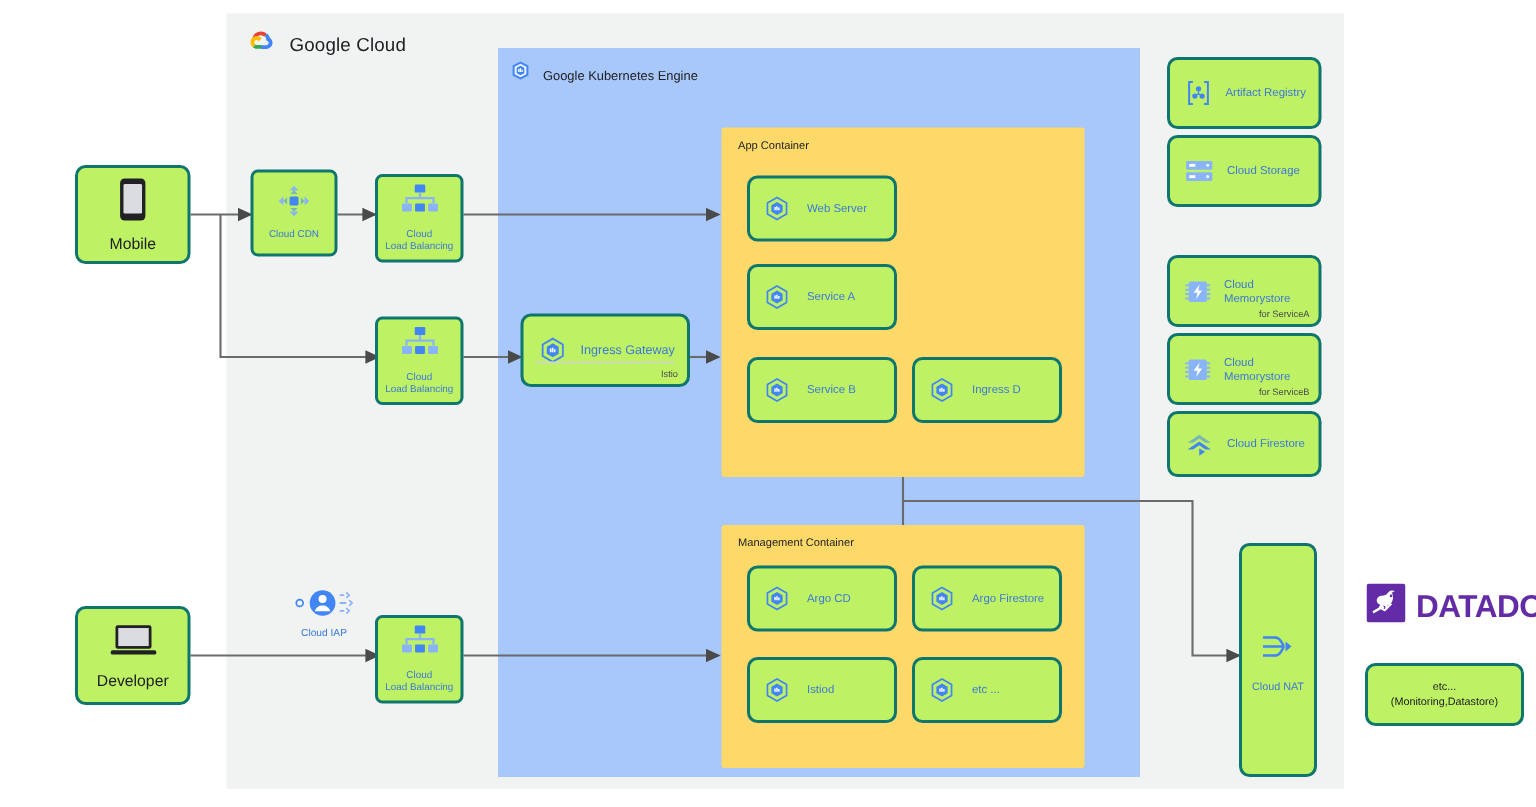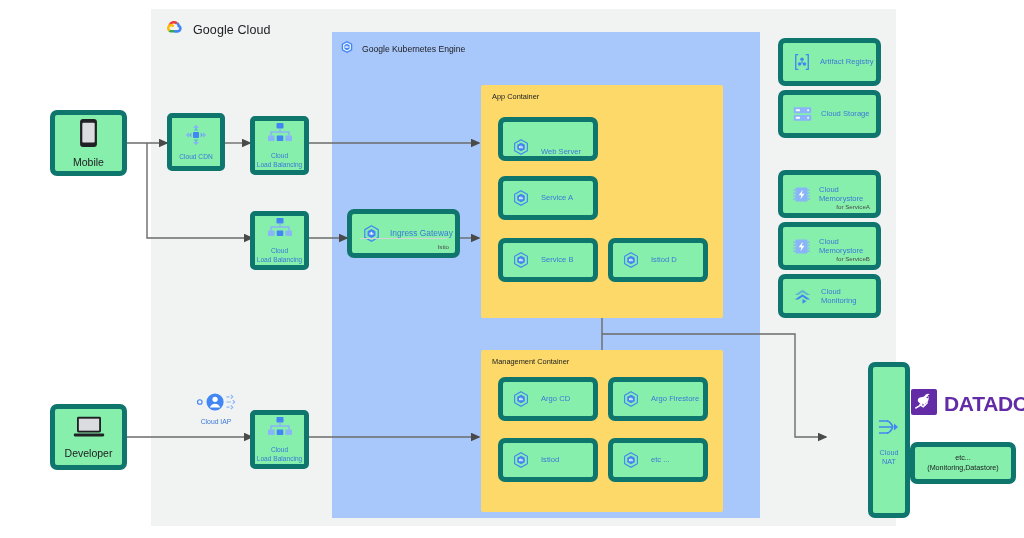--- a/index.html
+++ b/index.html
@@ -28,21 +28,21 @@
 
   .yellow-box {
     position:absolute; background:#fcd968; border-radius:2px;
   }
   .yellow-box > .cap {
     position:absolute; left:11px; top:7px; font-size:7.4px; color:#202124;
   }
 
   
   .card {
-    position:absolute; background:#86efac; border:5px solid #0f766e; border-radius:7px;
+    position:absolute; background:#bef264; border:2px solid #0f766e; border-radius:7px;
   }
   .card.tight { border-radius:5px; }
 
   
   .device { display:flex; flex-direction:column; align-items:center; justify-content:center; gap:4px; }
   .device .dlabel { font-size:10.5px; color:#202124; }
 
   
   .svc { display:flex; align-items:center; }
   .svc .ico { flex:0 0 auto; display:flex; align-items:center; justify-content:center; }
@@ -238,21 +238,21 @@
         <path d="M12 2.2l8.5 4.9v9.8L12 21.8 3.5 16.9V7.1z" fill="none" stroke="#4285f4" stroke-width="1.5"></path>
         <path d="M12 6.2l5 2.9v5.8l-5 2.9-5-2.9V9.1z" fill="#4285f4"></path>
         <path d="M9.6 10.6h1.3v3h-1.3zm1.7-.7h1.3v3.7h-1.3zm1.7 1.3h1.3v2.4h-1.3z" fill="#fff"></path>
       </svg>
     </span>
     <span class="txt" style="font-size:8.4px;">Ingress Gateway</span>
     <span class="divider"></span>
     <span class="sublabel">Istio</span>
   </div>
 
-  <div class="card svc" style="left:498px; top:117px; width:100px; height:44px; padding-left:9px; gap:11px;align-items:flex-end;">
+  <div class="card svc" style="left:498px; top:117px; width:100px; height:44px; padding-left:9px; gap:11px;">
     <span class="ico">
       <svg width="18" height="18" viewBox="0 0 24 24">
           <path d="M12 2.2l8.5 4.9v9.8L12 21.8 3.5 16.9V7.1z" fill="none" stroke="#4285f4" stroke-width="1.5"></path>
           <path d="M12 6.2l5 2.9v5.8l-5 2.9-5-2.9V9.1z" fill="#4285f4"></path>
           <path d="M9.6 10.6h1.3v3h-1.3zm1.7-.7h1.3v3.7h-1.3zm1.7 1.3h1.3v2.4h-1.3z" fill="#fff"></path>
         </svg>
     </span>
     <span class="txt">Web Server</span>
   </div>
 
@@ -280,21 +280,21 @@
   </div>
 
   <div class="card svc" style="left:608px; top:238px; width:100px; height:44px; padding-left:9px; gap:11px;">
     <span class="ico">
       <svg width="18" height="18" viewBox="0 0 24 24">
           <path d="M12 2.2l8.5 4.9v9.8L12 21.8 3.5 16.9V7.1z" fill="none" stroke="#4285f4" stroke-width="1.5"></path>
           <path d="M12 6.2l5 2.9v5.8l-5 2.9-5-2.9V9.1z" fill="#4285f4"></path>
           <path d="M9.6 10.6h1.3v3h-1.3zm1.7-.7h1.3v3.7h-1.3zm1.7 1.3h1.3v2.4h-1.3z" fill="#fff"></path>
         </svg>
     </span>
-    <span class="txt">Istiod D</span>
+    <span class="txt">Ingress D</span>
   </div>
 
   <div class="card svc" style="left:498px; top:377px; width:100px; height:44px; padding-left:9px; gap:11px;">
     <span class="ico">
       <svg width="18" height="18" viewBox="0 0 24 24">
           <path d="M12 2.2l8.5 4.9v9.8L12 21.8 3.5 16.9V7.1z" fill="none" stroke="#4285f4" stroke-width="1.5"></path>
           <path d="M12 6.2l5 2.9v5.8l-5 2.9-5-2.9V9.1z" fill="#4285f4"></path>
           <path d="M9.6 10.6h1.3v3h-1.3zm1.7-.7h1.3v3.7h-1.3zm1.7 1.3h1.3v2.4h-1.3z" fill="#fff"></path>
         </svg>
     </span>
@@ -386,24 +386,24 @@
   </div>
 
   <div class="card svc" style="left:778px; top:274px; width:103px; height:44px; padding-left:9px; gap:8px;">
     <span class="ico">
       <svg width="21" height="19" viewBox="0 0 24 22">
         <path d="M12 3.2L3 9.4h4.2L12 6.1l4.8 3.3H21z" fill="#4285f4" opacity=".55"></path>
         <path d="M12 8.4L3 14.6h4.2L12 11.3l4.8 3.3H21z" fill="#4285f4"></path>
         <path d="M12 13.8v5.6l4.6-3z" fill="#4285f4"></path>
       </svg>
     </span>
-    <span class="txt">Cloud Monitoring</span>
-  </div>
-
-  <div class="card stacked" style="left:868px; top:362px; width:42px; height:156px;">
+    <span class="txt">Cloud Firestore</span>
+  </div>
+
+  <div class="card stacked" style="left:826px; top:362px; width:52px; height:156px;">
     <span>
       <svg width="26" height="24" viewBox="0 0 26 24">
         <path d="M3 6h9M3 12h14M3 18h9" stroke="#4285f4" stroke-width="1.7" fill="none"></path>
         <path d="M11 6c3 0 4 2.6 6 6M11 18c3 0 4-2.6 6-6" stroke="#4285f4" stroke-width="1.7" fill="none"></path>
         <path d="M18 8.6l4 3.4-4 3.4z" fill="#4285f4"></path>
       </svg>
     </span>
     <span class="txt" style="font-size:7.2px; margin-top:3px;">Cloud NAT</span>
   </div>
 

